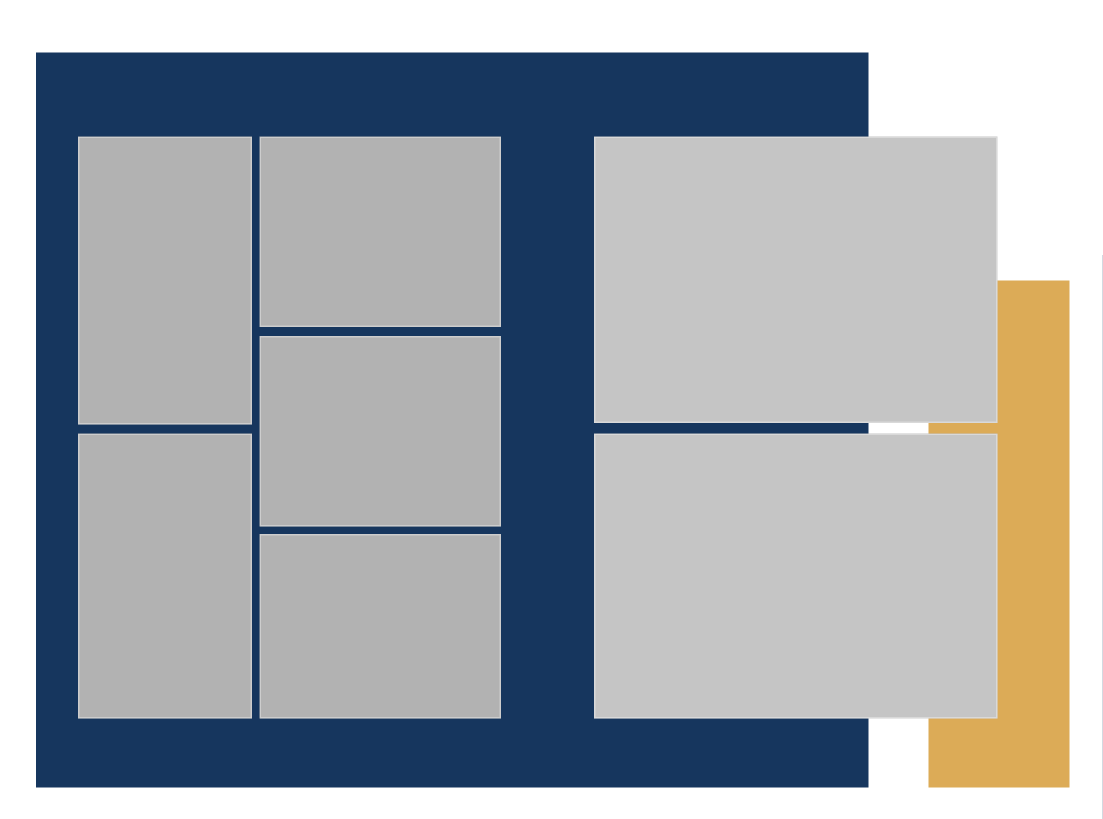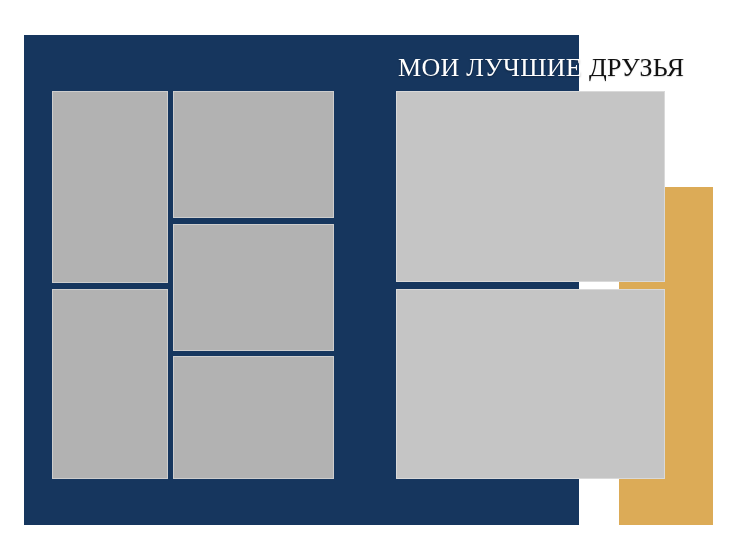--- a/index.html
+++ b/index.html
@@ -80,15 +80,14 @@
   <div class="gold-block"></div>
 
   <div class="photo tone-left slot-left-top"></div>
   <div class="photo tone-left slot-left-bottom"></div>
   <div class="photo tone-left slot-center-top"></div>
   <div class="photo tone-left slot-center-middle"></div>
   <div class="photo tone-left slot-center-bottom"></div>
   <div class="photo tone-right slot-right-top"></div>
   <div class="photo tone-right slot-right-bottom"></div>
 
-  <h1 class="title"><span class="t-light">МОИ ЛУЧШИЕ</span><span class="t-dark">ДРУЗЬЯ</span></h1>
 
 </div>
 
 </body></html>

